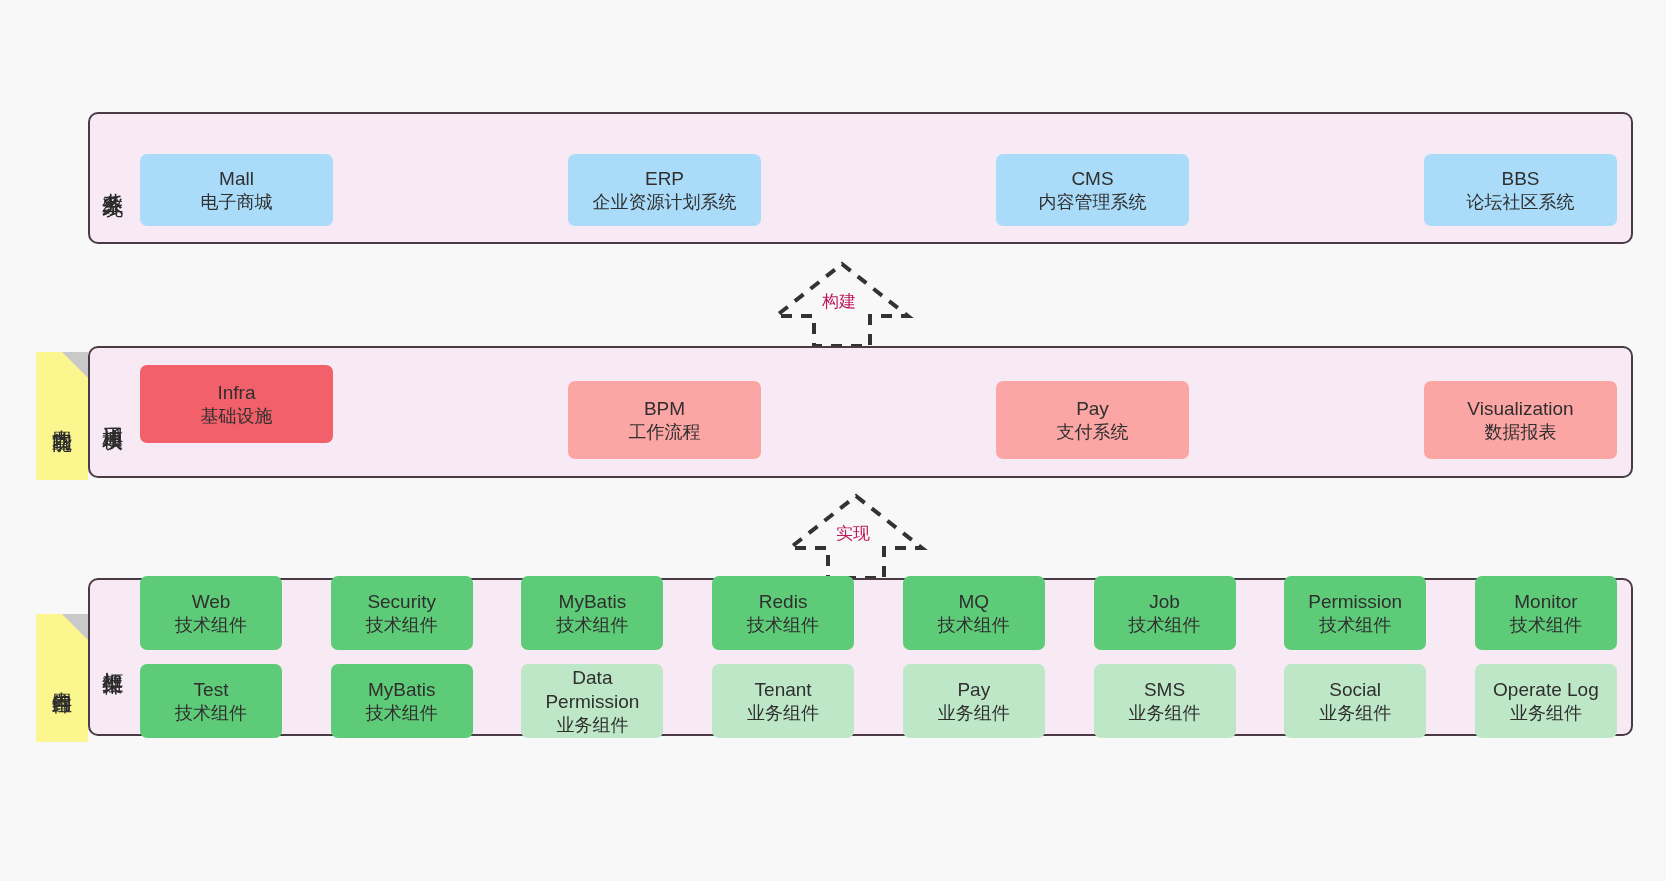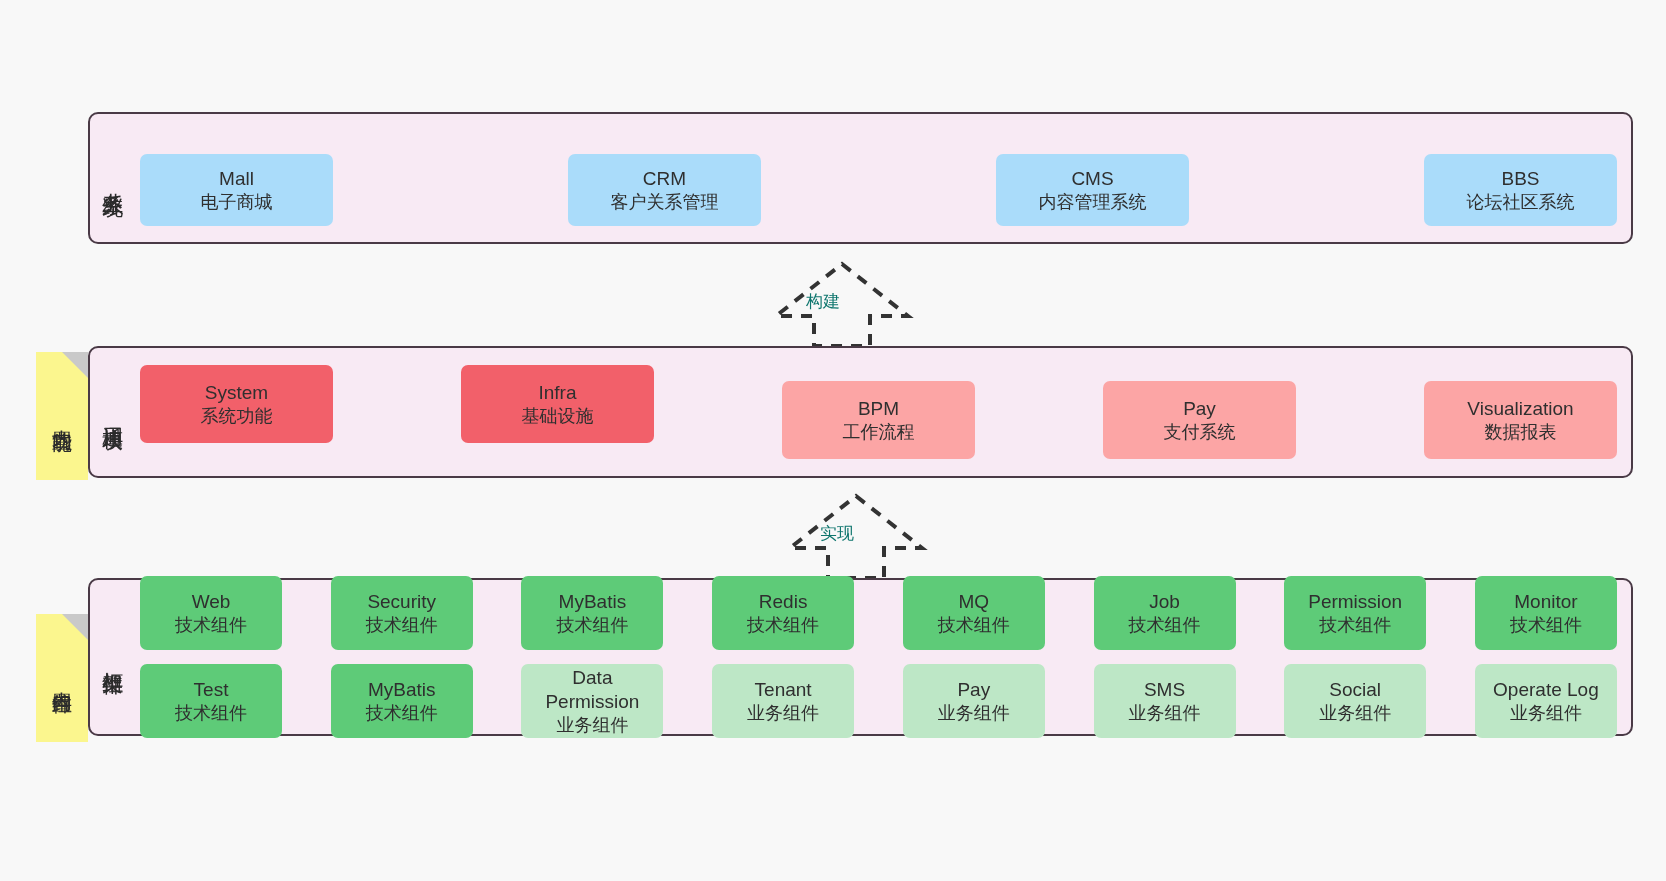--- a/index.html
+++ b/index.html
@@ -117,24 +117,25 @@
   #note-components { left: 36px; top: 614px; width: 52px; height: 128px; }
 
   
   .arrow {
     position: absolute;
     z-index: 1;
   }
   .arrow-label {
     position: absolute;
     font-size: 17px;
-    color: #0f766e;
+    color: #be185d;
     background: transparent;
     white-space: nowrap;
     user-select: none;
+    margin-left: 16px;
   }
   #arrow-build  { left: 752px; top: 258px; }
   #arrow-build-label  { left: 806px; top: 290px; }
   #arrow-impl   { left: 766px; top: 490px; }
   #arrow-impl-label   { left: 820px; top: 522px; }
 </style>
 </head>
 <body>
 
 <div id="canvas">
@@ -142,22 +143,22 @@
   <div class="band" id="band-business">
     <div class="band-label">业务系统</div>
     <div class="band-body">
       <div class="row">
 
         <div class="card blue">
           <span class="t-en">Mall</span>
           <span class="t-cn">电子商城</span>
         </div>
         <div class="card blue">
-          <span class="t-en">CRM</span>
-          <span class="t-cn">客户关系管理</span>
+          <span class="t-en">ERP</span>
+          <span class="t-cn">企业资源计划系统</span>
         </div>
         <div class="card blue">
           <span class="t-en">CMS</span>
           <span class="t-cn">内容管理系统</span>
         </div>
         <div class="card blue">
           <span class="t-en">BBS</span>
           <span class="t-cn">论坛社区系统</span>
         </div>
 
@@ -176,24 +177,20 @@
     <span class="fold"></span>
     <span>内置功能</span>
   </div>
 
   <div class="band" id="band-common">
     <div class="band-label">通用模块</div>
     <div class="band-body">
       <div class="row">
 
         <div class="card red">
-          <span class="t-en">System</span>
-          <span class="t-cn">系统功能</span>
-        </div>
-        <div class="card red">
           <span class="t-en">Infra</span>
           <span class="t-cn">基础设施</span>
         </div>
         <div class="card pink">
           <span class="t-en">BPM</span>
           <span class="t-cn">工作流程</span>
         </div>
         <div class="card pink">
           <span class="t-en">Pay</span>
           <span class="t-cn">支付系统</span>

